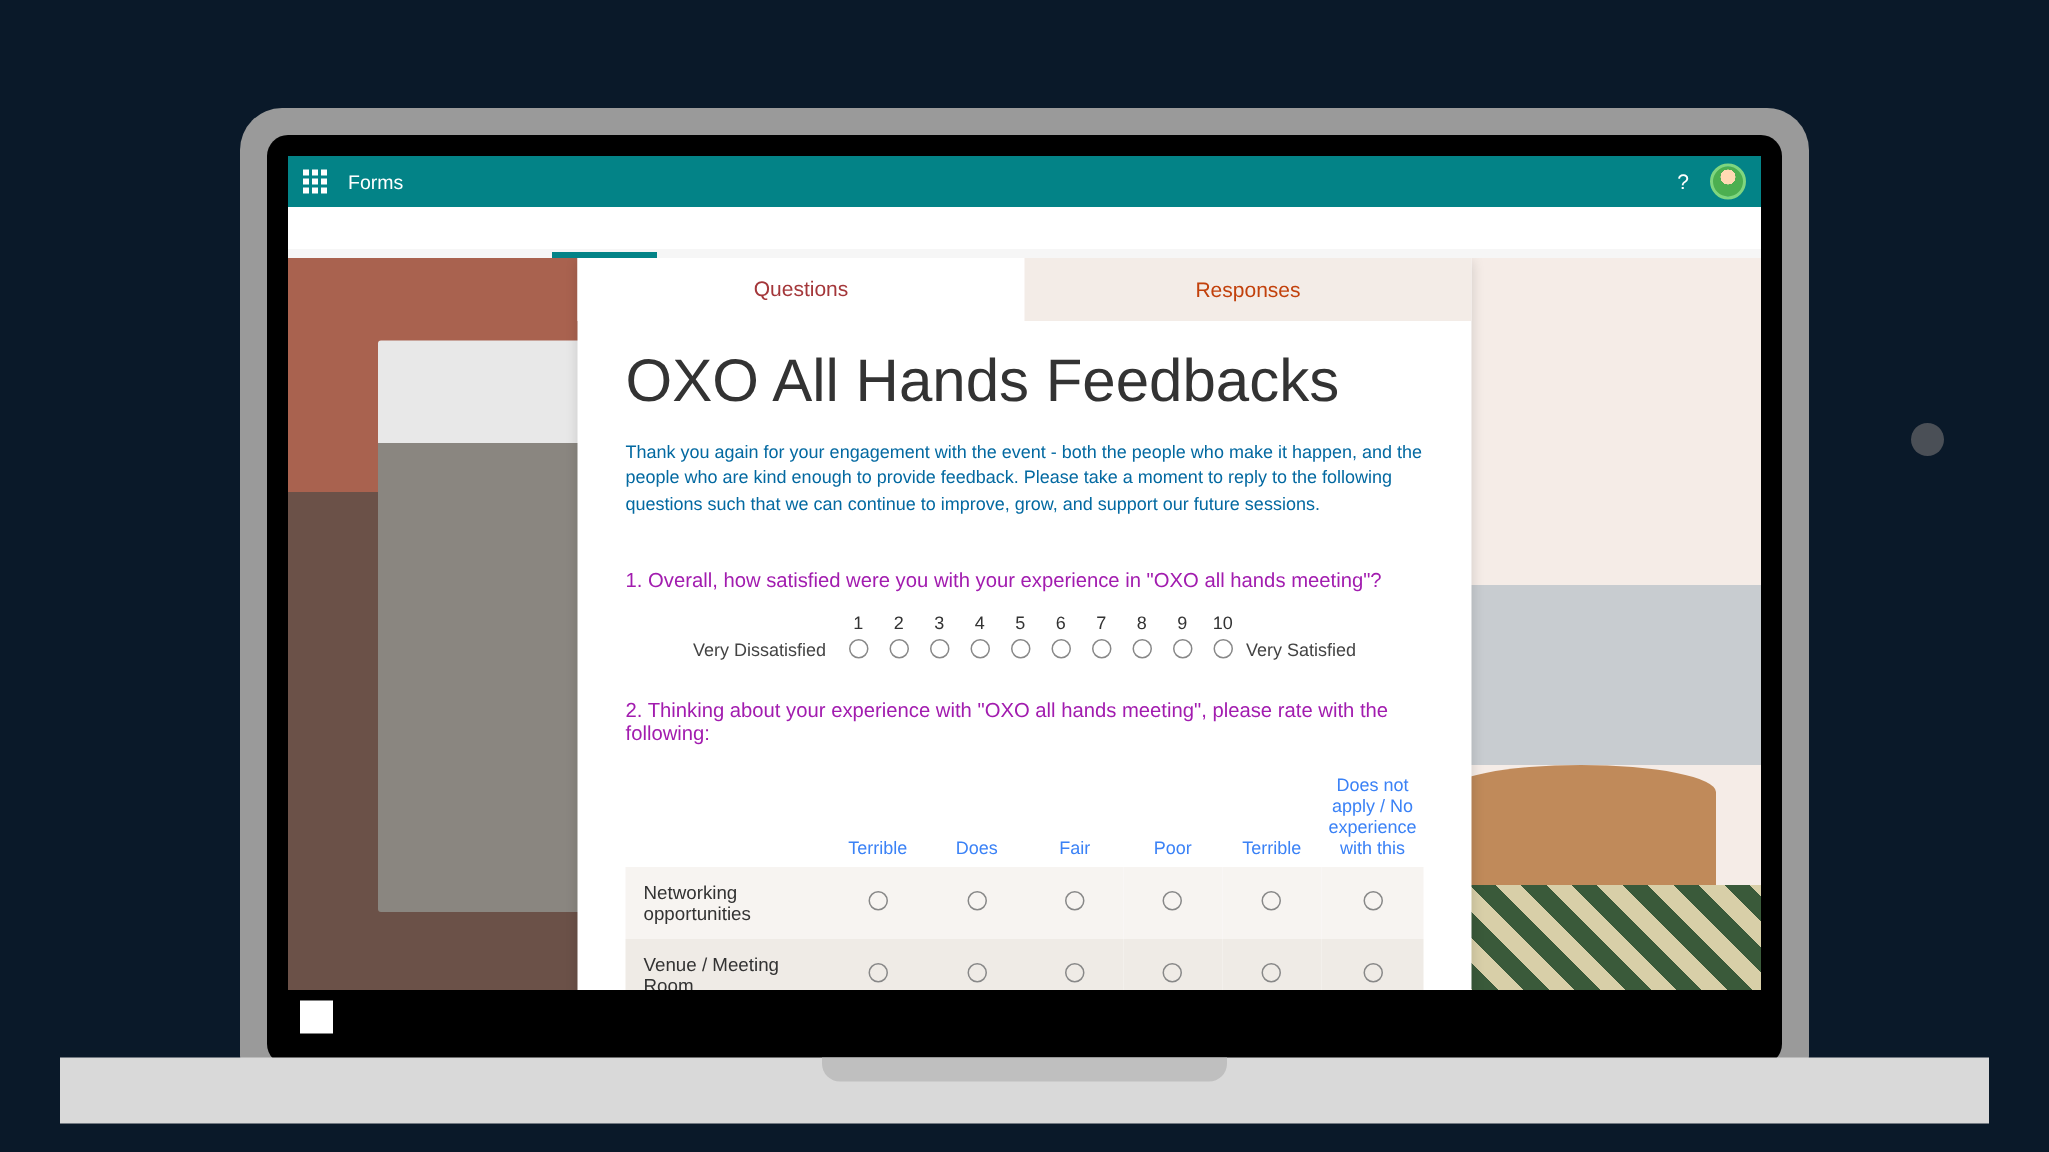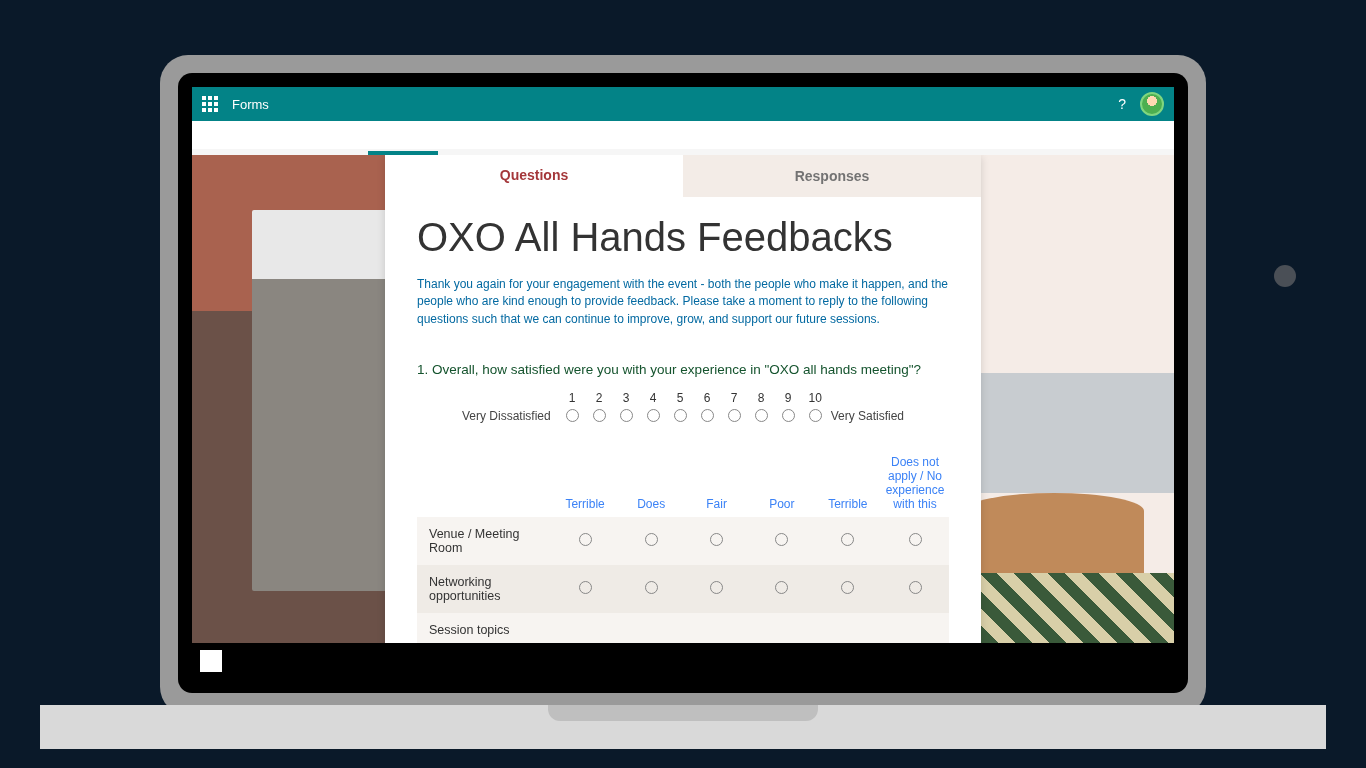--- a/index.html
+++ b/index.html
@@ -5,21 +5,21 @@
   * { box-sizing: border-box; margin: 0; padding: 0; }
   body {
     width: 1366px; height: 768px;
     background: #0a1929;
     font-family: 'Segoe UI', Tahoma, sans-serif;
     overflow: hidden;
     position: relative;
   }
   .laptop-frame {
     position: absolute;
-    left: 160px; top: 55px;
+    left: 160px; top: 72px;
     width: 1046px; height: 660px;
     background: #9a9a9a;
     border-radius: 28px;
     padding: 18px;
   }
   .laptop-inner {
     width: 100%; height: 620px;
     background: #000;
     border-radius: 14px;
     padding: 14px;
@@ -151,33 +151,32 @@
     width: 596px;
     background: #fff;
     box-shadow: 0 2px 8px rgba(0,0,0,.15);
   }
   .tabs {
     display:flex; height: 42px;
   }
   .tab {
     flex:1; display:flex; align-items:center; justify-content:center;
     font-size: 14px;
-    font-weight: bold;
   }
   .tab-active { color: #a4373a; border-bottom: 2px solid transparent; background:#fff; }
-  .tab-inactive { color:#737373; background:#f3ece7; }
+  .tab-inactive { color:#c2410c; background:#f3ece7; }
   .form-body { padding: 18px 32px 0 32px; }
   .form-title {
     font-size: 40px; font-weight: 300; color:#333; margin-bottom: 16px;
   }
   .form-desc {
     font-size: 12px; color:#0369a1; line-height: 1.45; margin-bottom: 34px;
   }
   .question { margin-bottom: 24px; }
-  .q-text { font-size: 13.5px; color:#14532d; margin-bottom: 14px; }
+  .q-text { font-size: 13.5px; color:#a21caf; margin-bottom: 14px; }
   .rating-row {
     display:flex; align-items:flex-end; justify-content:center; gap:0;
     font-size: 12px; color:#444;
   }
   .rating-label-left { margin-right: 8px; padding-bottom:2px; }
   .rating-label-right { margin-left: 2px; padding-bottom:2px; }
   .rating-col {
     width: 27px; text-align:center;
   }
   .rating-num { font-size:12px; color:#333; margin-bottom:4px; }
@@ -280,44 +279,45 @@
                 <div class="rating-col"><div class="rating-num">6</div><span class="radio"></span></div>
                 <div class="rating-col"><div class="rating-num">7</div><span class="radio"></span></div>
                 <div class="rating-col"><div class="rating-num">8</div><span class="radio"></span></div>
                 <div class="rating-col"><div class="rating-num">9</div><span class="radio"></span></div>
                 <div class="rating-col"><div class="rating-num">10</div><span class="radio"></span></div>
                 <span class="rating-label-right">Very Satisfied</span>
               </div>
             </div>
 
             <div class="question">
+              <div class="q-text">2. Thinking about your experience with "OXO all hands meeting", please rate with the following:</div>
               <table class="matrix">
                 <thead>
                   <tr>
                     <th class="rowhead-spacer"></th>
                     <th>Terrible</th>
                     <th>Does</th>
                     <th>Fair</th>
                     <th>Poor</th>
                     <th>Terrible</th>
                     <th>Does not apply / No experience with this</th>
                   </tr>
                 </thead>
                 <tbody>
                   <tr>
-                    <td class="rowhead">Venue / Meeting Room</td>
+                    <td class="rowhead">Networking opportunities</td>
                     <td><span class="radio"></span></td>
                     <td><span class="radio"></span></td>
                     <td><span class="radio"></span></td>
                     <td><span class="radio"></span></td>
                     <td><span class="radio"></span></td>
                     <td><span class="radio"></span></td>
                   </tr>
                   <tr>
-                    <td class="rowhead">Networking opportunities</td>
+                    <td class="rowhead">Venue / Meeting Room</td>
                     <td><span class="radio"></span></td>
                     <td><span class="radio"></span></td>
                     <td><span class="radio"></span></td>
                     <td><span class="radio"></span></td>
                     <td><span class="radio"></span></td>
                     <td><span class="radio"></span></td>
                   </tr>
                   <tr>
                     <td class="rowhead">Session topics</td>
                     <td></td>

